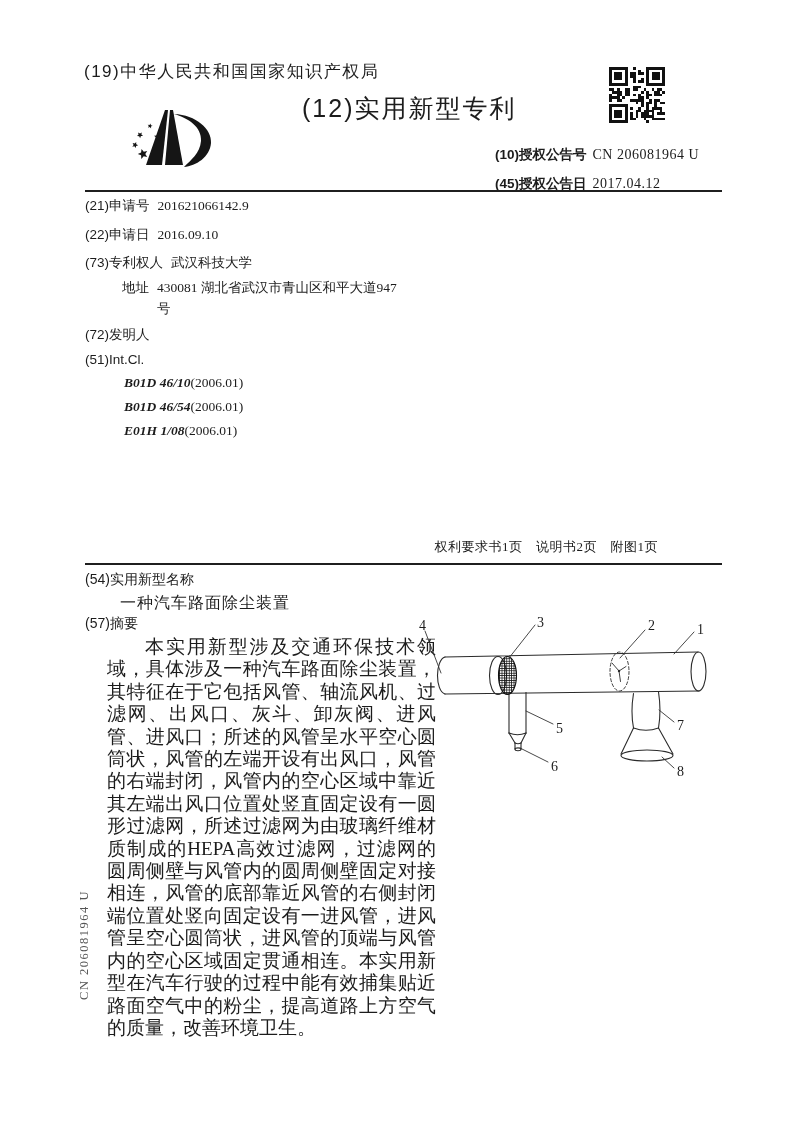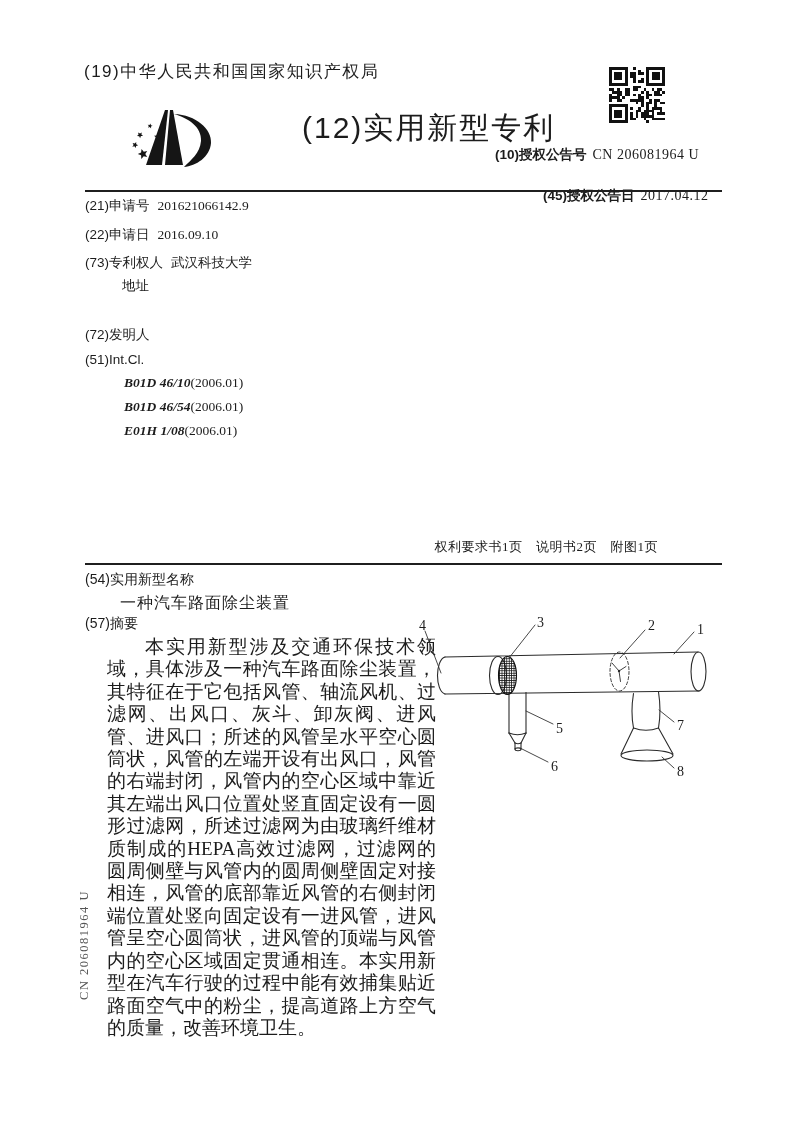--- a/index.html
+++ b/index.html
@@ -6,21 +6,21 @@
   body{
     width:800px;height:1131px;background:#ffffff;position:relative;overflow:hidden;
     font-family:"Liberation Serif","DejaVu Serif",serif;color:#1c1c1c;
   }
   .abs{position:absolute;}
   .sans{font-family:"Liberation Sans","DejaVu Sans",sans-serif;}
   .b{font-weight:normal;text-align:right;}
   .rule{position:absolute;left:85px;width:637px;height:2px;background:#1f1f1f;}
 
   .office-line{left:84px;top:60px;font-size:17px;letter-spacing:1.5px;}
-  .doc-type{left:302px;top:108px;font-size:30px;letter-spacing:2px;}
+  .doc-type{left:302px;top:92px;font-size:25px;letter-spacing:2px;}
 
   .pub-row{display:flex;align-items:center;font-size:13.5px;white-space:nowrap;}
   .pub-row .lbl{font-family:"Liberation Sans","DejaVu Sans",sans-serif;font-weight:bold;}
   .pub-row .val{margin-left:6px;font-size:14px;letter-spacing:0.5px;}
 
   .bib-row{position:absolute;left:85px;display:flex;align-items:baseline;font-size:13.5px;white-space:nowrap;}
   .bib-lbl{font-family:"Liberation Sans","DejaVu Sans",sans-serif;font-weight:normal;}
   .bib-val{margin-left:8px;}
   .addr-row{position:absolute;left:122px;display:flex;align-items:baseline;font-size:13.5px;}
   .addr-val{margin-left:8px;width:252px;line-height:21px;white-space:normal;}
@@ -190,41 +190,42 @@
       <rect x="19" y="19" width="1" height="1" fill="#111"></rect>
       <rect x="20" y="19" width="1" height="1" fill="#111"></rect>
       <rect x="14" y="20" width="1" height="1" fill="#111"></rect>
     </g>
 </svg>
 
 <div class="abs pub-row" style="left:495px;top:146px;">
   <span class="lbl">(10)授权公告号</span>
   <span class="val">CN 206081964 U</span>
 </div>
-<div class="abs pub-row" style="left:495px;top:187px;margin-left:48px;">
+<div class="abs pub-row" style="left:495px;top:175px;">
   <span class="lbl">(45)授权公告日</span>
   <span class="val">2017.04.12</span>
 </div>
 
 <div class="rule" style="top:190px;"></div>
 
 <div class="bib-row" style="top:197px;">
   <span class="bib-lbl">(21)申请号</span>
   <span class="bib-val">201621066142.9</span>
 </div>
 <div class="bib-row" style="top:226px;">
   <span class="bib-lbl">(22)申请日</span>
   <span class="bib-val">2016.09.10</span>
 </div>
 <div class="bib-row" style="top:254px;">
   <span class="bib-lbl">(73)专利权人</span>
   <span class="bib-val">武汉科技大学</span>
 </div>
 <div class="addr-row" style="top:277px;">
   <span class="bib-lbl">地址</span>
+  <span class="addr-val">430081 湖北省武汉市青山区和平大道947号</span>
 </div>
 <div class="bib-row" style="top:326px;">
   <span class="bib-lbl">(72)发明人</span>
 </div>
 <div class="bib-row" style="top:352px;">
   <span class="bib-lbl">(51)Int.Cl.</span>
 </div>
 <div class="cls-row" style="top:375px;">
   <span class="cls-code">B01D 46/10</span><span>(2006.01)</span>
 </div>

